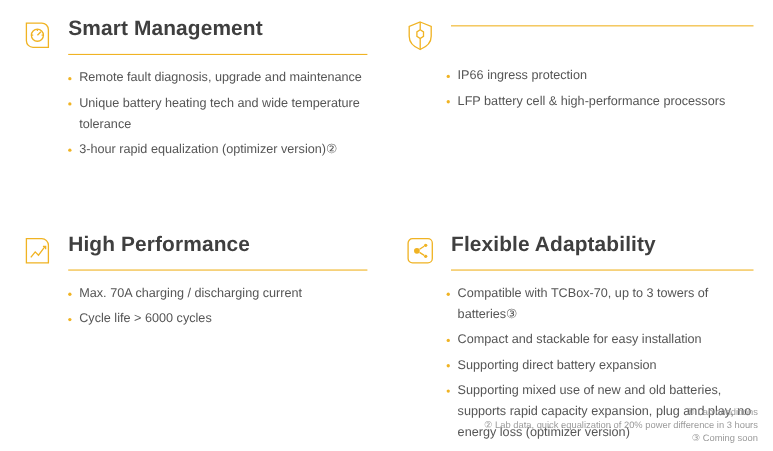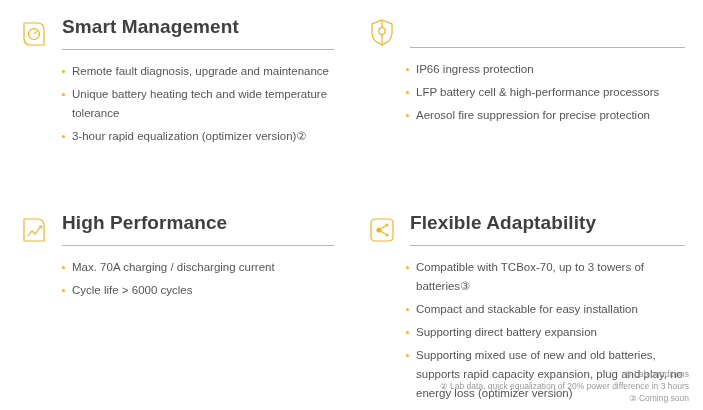--- a/index.html
+++ b/index.html
@@ -27,21 +27,21 @@
   .cell {
     position: relative;
     padding: 14px 18px 0 18px;
     box-sizing: border-box;
   }
   .cell.right {
     padding-left: 14px;
   }
   .head {
     display: flex;
-    align-items: flex-end;
+    align-items: flex-start;
   }
   .icon-box {
     width: 32px;
     height: 32px;
     flex: 0 0 32px;
     margin-top: 2px;
     margin-right: 12px;
   }
   .icon-box svg {
     display: block;
@@ -139,21 +139,20 @@
             <path d="M16 4 v7 M16 19 v10"></path>
           </svg>
         </div>
         <div class="title-wrap">
           <div class="rule"></div>
         </div>
       </div>
       <ul class="bullets right-list">
         <li>IP66 ingress protection</li>
         <li>LFP battery cell &amp; high-performance processors</li>
-        <li>Aerosol fire suppression for precise protection</li>
       </ul>
     </div>
 
     <div class="cell">
       <div class="head">
         <div class="icon-box">
           <svg width="32" height="32" viewBox="0 0 32 32" fill="none" stroke="#f0b323" stroke-width="1.2">
             <path d="M6 5 h14 a6 6 0 0 1 6 6 v16 h-20 z"></path>
             <path d="M10 22 l4 -5 3 3 6 -8"></path>
             <path d="M21 12 h2.5 v2.5"></path>

